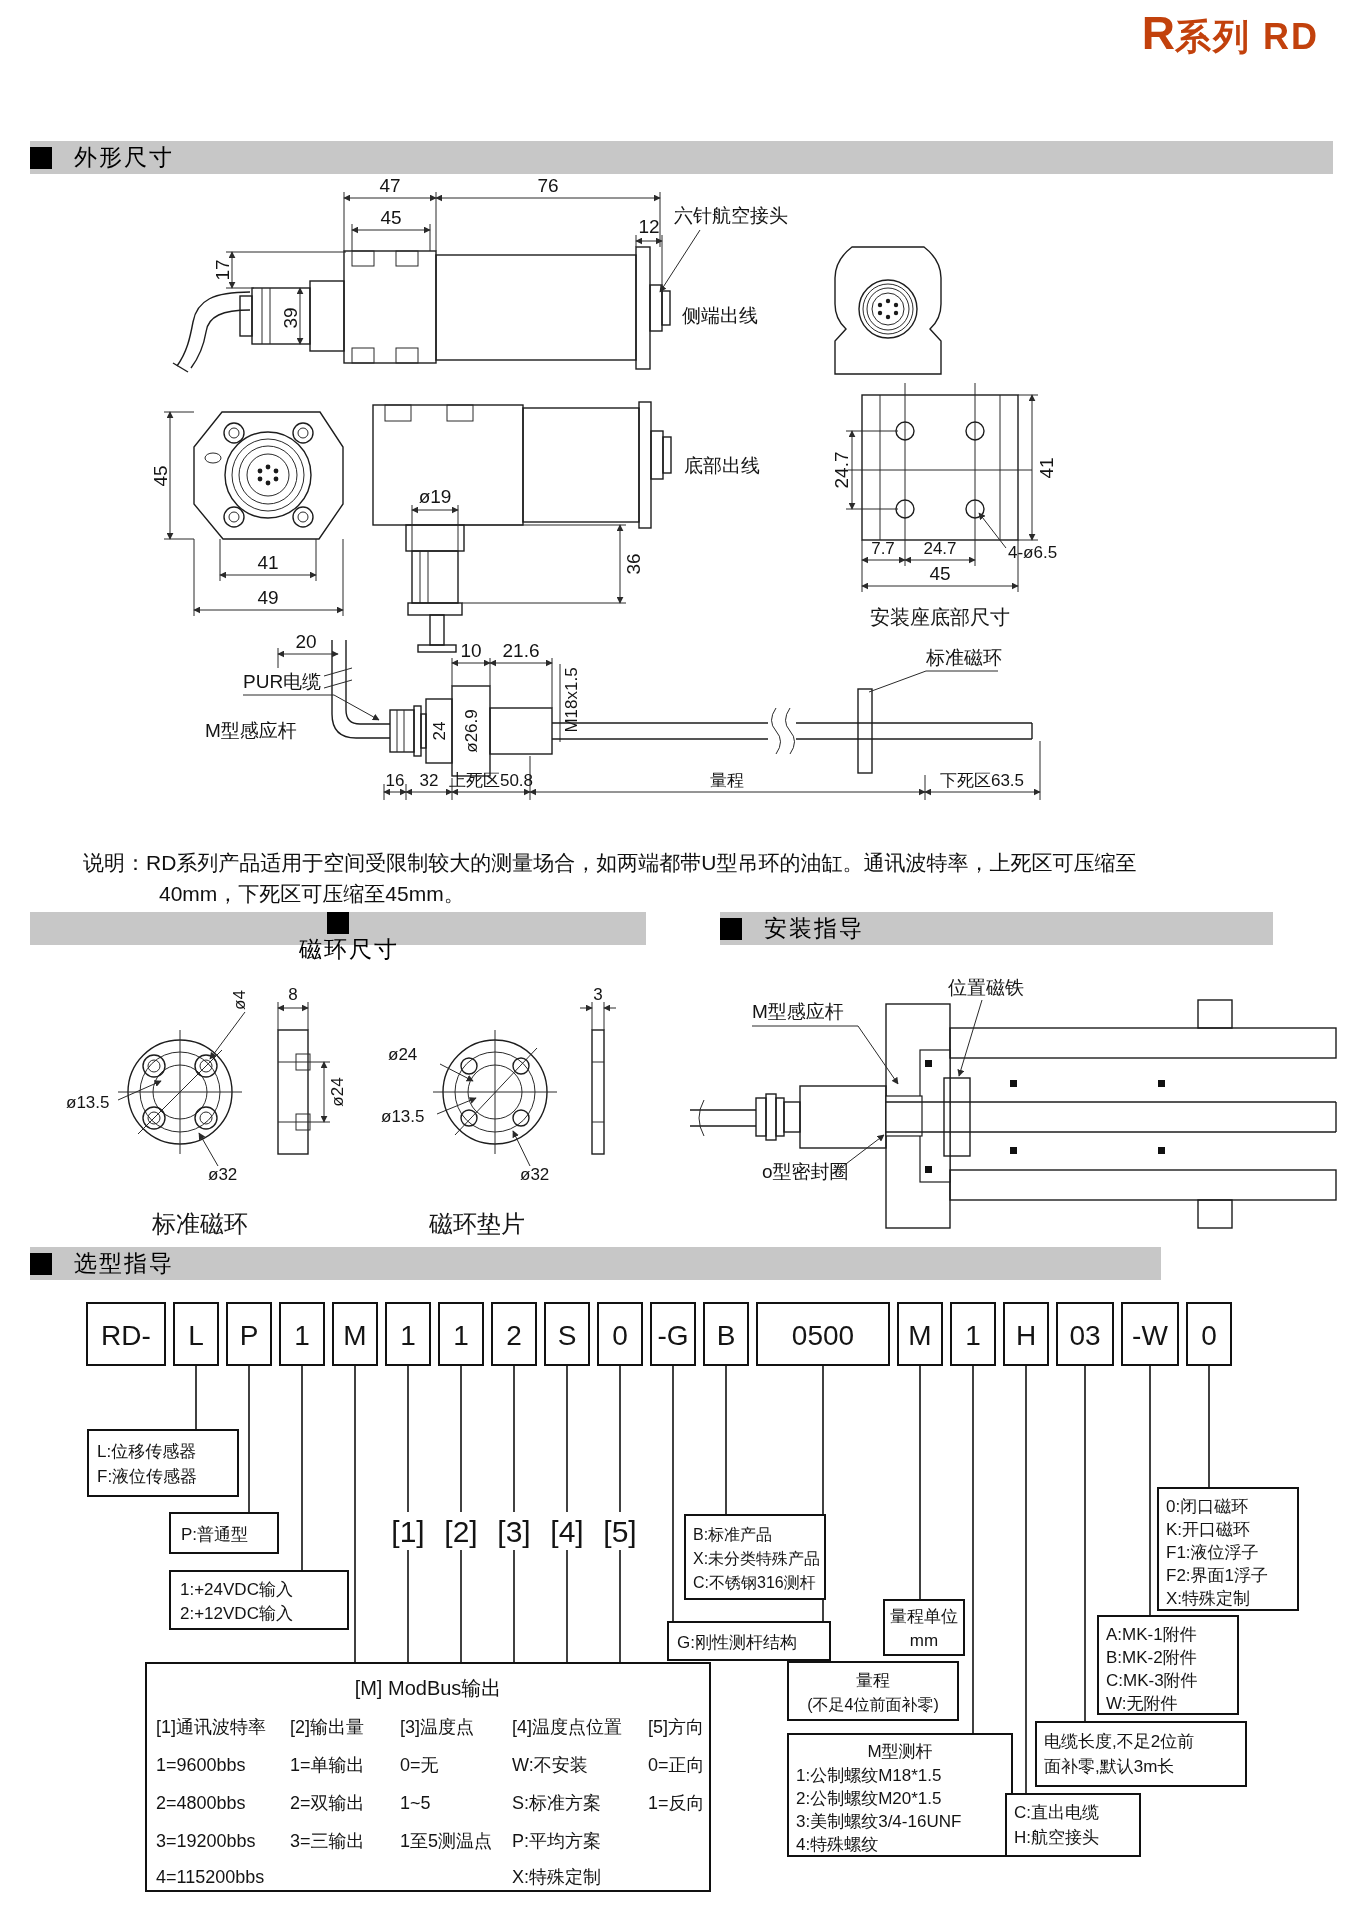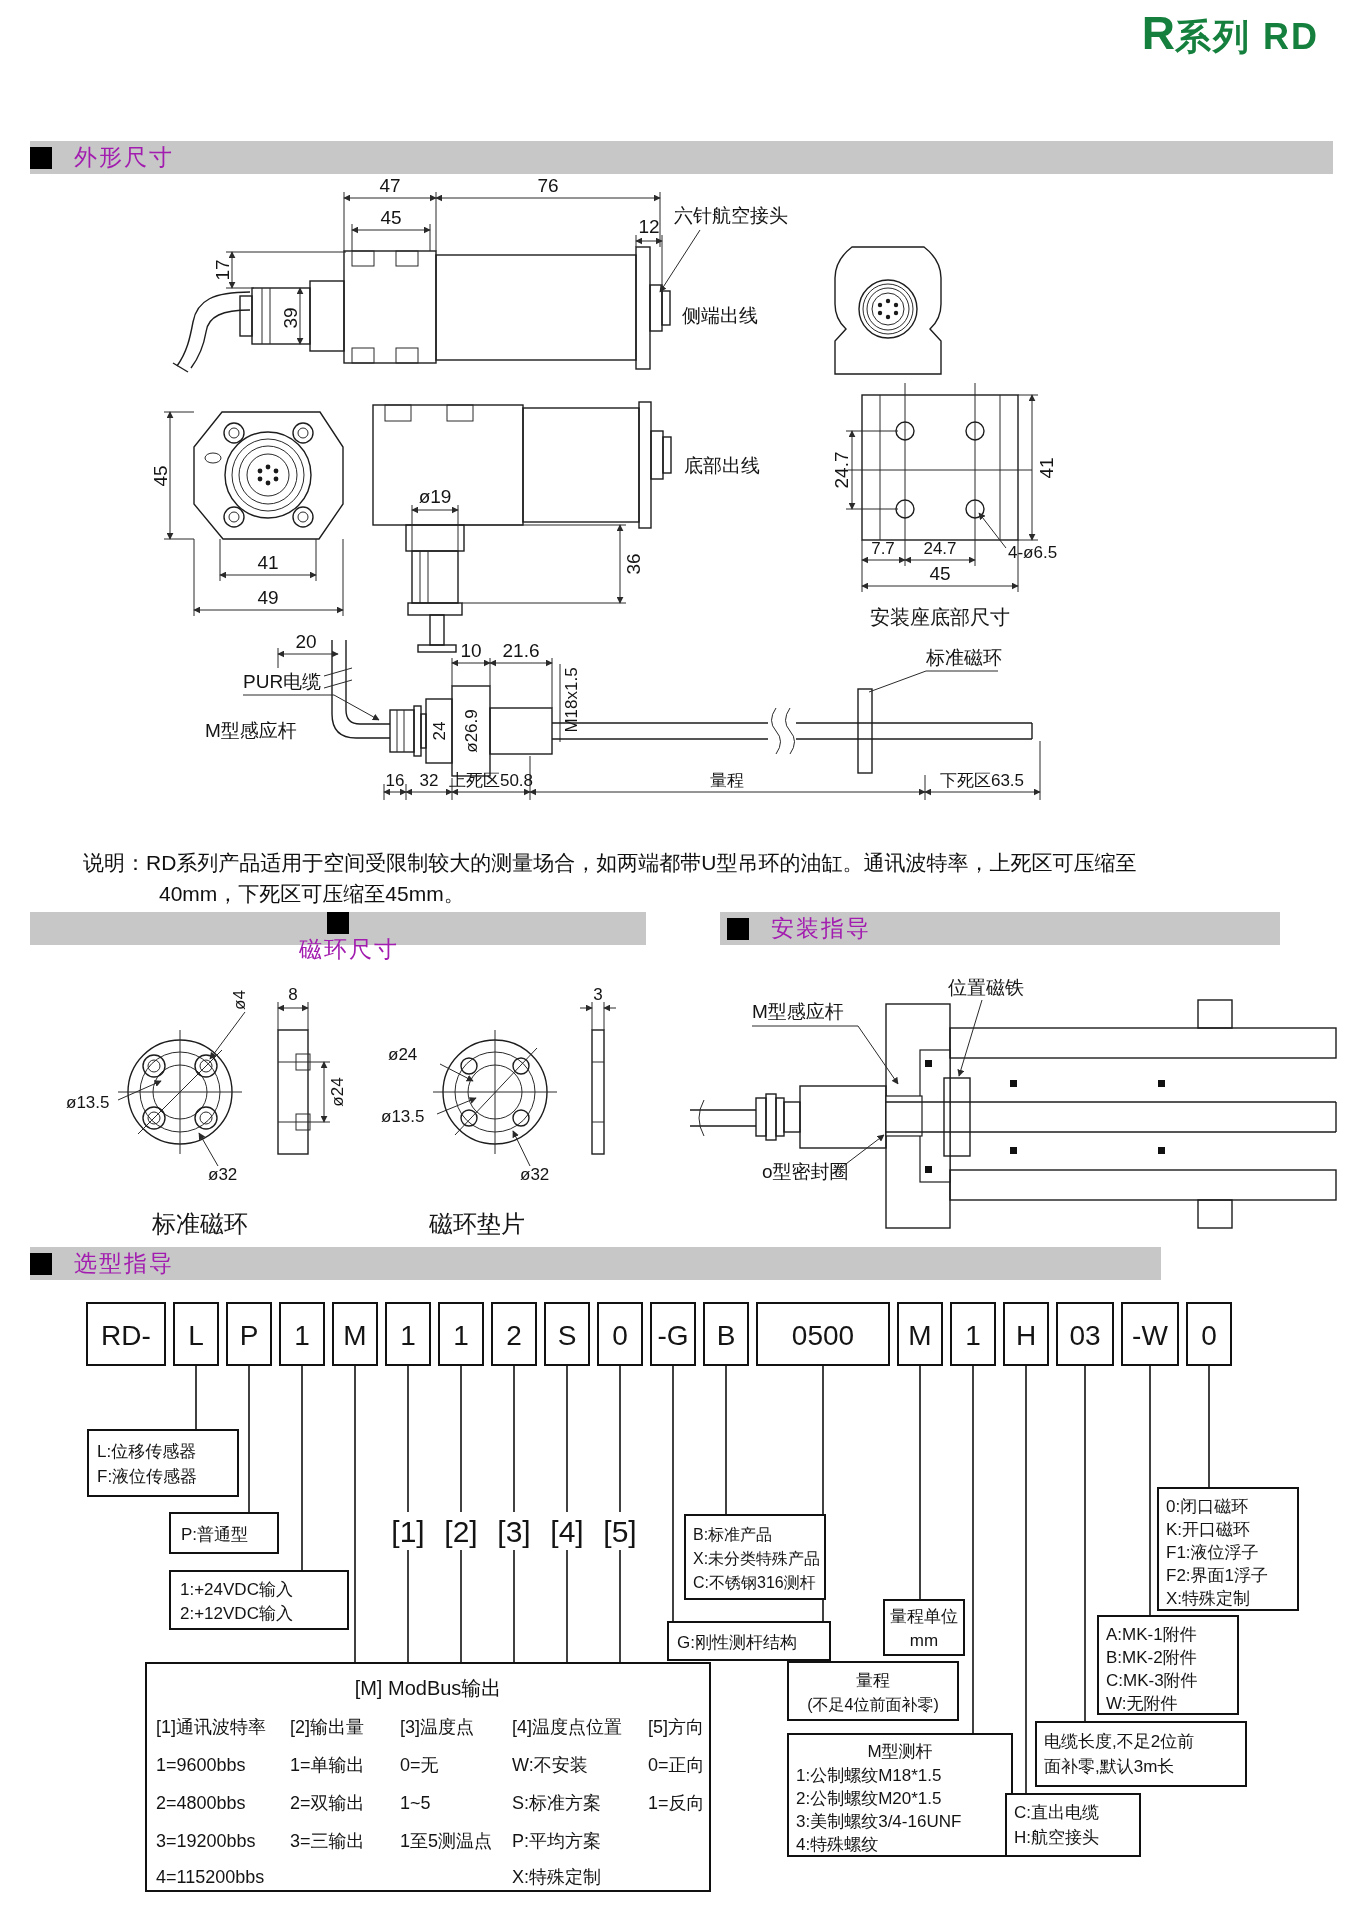--- a/index.html
+++ b/index.html
@@ -1,23 +1,23 @@
 <!DOCTYPE html>
 <html><head>
 <meta charset="utf-8">
 <style>
   html,body{margin:0;padding:0;background:#fff;}
   .page{position:relative;width:1357px;height:1920px;background:#fff;overflow:hidden;
         font-family:"Liberation Sans",sans-serif;color:#141414;}
-  .title{position:absolute;top:6px;right:38px;color:#15803d;font-weight:bold;white-space:nowrap;}
+  .title{position:absolute;top:6px;right:38px;color:#c2410c;font-weight:bold;white-space:nowrap;}
   .title .big{font-size:46px;}
   .title .rest{font-size:36px;letter-spacing:2px;}
   .bar{position:absolute;height:33px;background:#c7c7c7;display:flex;align-items:center;}
   .bar .sq{width:22px;height:22px;background:#000;margin-left:0px;flex:0 0 auto;}
-  .bar .bt{font-size:23px;margin-left:22px;color:#a21caf;letter-spacing:2px;white-space:nowrap;}
+  .bar .bt{font-size:23px;margin-left:22px;color:#000000;letter-spacing:2px;white-space:nowrap;}
   .note{position:absolute;left:83px;top:847px;width:1240px;font-size:21px;line-height:31px;color:#101010;}
   .note .pfx{display:inline;}
   .note .l2{margin-left:76px;}
   svg{position:absolute;left:0;}
   svg text{fill:#141414;font-family:"Liberation Sans",sans-serif;}
   .ln{stroke:#1d1d1d;stroke-width:1.4;fill:none;}
   .thin{stroke:#2a2a2a;stroke-width:1;fill:none;}
   .dim{stroke:#2a2a2a;stroke-width:1;fill:none;}
   .dt{font-size:19px;}
   .dts{font-size:17px;}
@@ -279,21 +279,21 @@
 
   <div class="note">
     <span class="pfx">说明：</span><span>RD系列产品适用于空间受限制较大的测量场合，如两端都带U型吊环的油缸。通讯波特率，上死区可压缩至</span>
     <div class="l2">40mm，下死区可压缩至45mm。</div>
   </div>
 
   <div class="bar" style="left:30px;top:912px;width:616px;flex-direction:column;">
     <span class="sq"></span>
     <span class="bt">磁环尺寸</span>
   </div>
-  <div class="bar" style="left:720px;top:912px;width:553px;padding-left:7px;">
+  <div class="bar" style="left:720px;top:912px;width:553px;">
     <span class="sq"></span>
     <span class="bt">安装指导</span>
   </div>
 
   <svg style="top:950px;" width="1357" height="295" viewBox="0 950 1357 295">
 
     <g>
       <circle class="ln" cx="180" cy="1092" r="52"></circle>
       <circle class="thin" cx="180" cy="1092" r="40"></circle>
       <circle class="thin" cx="180" cy="1092" r="27"></circle>

